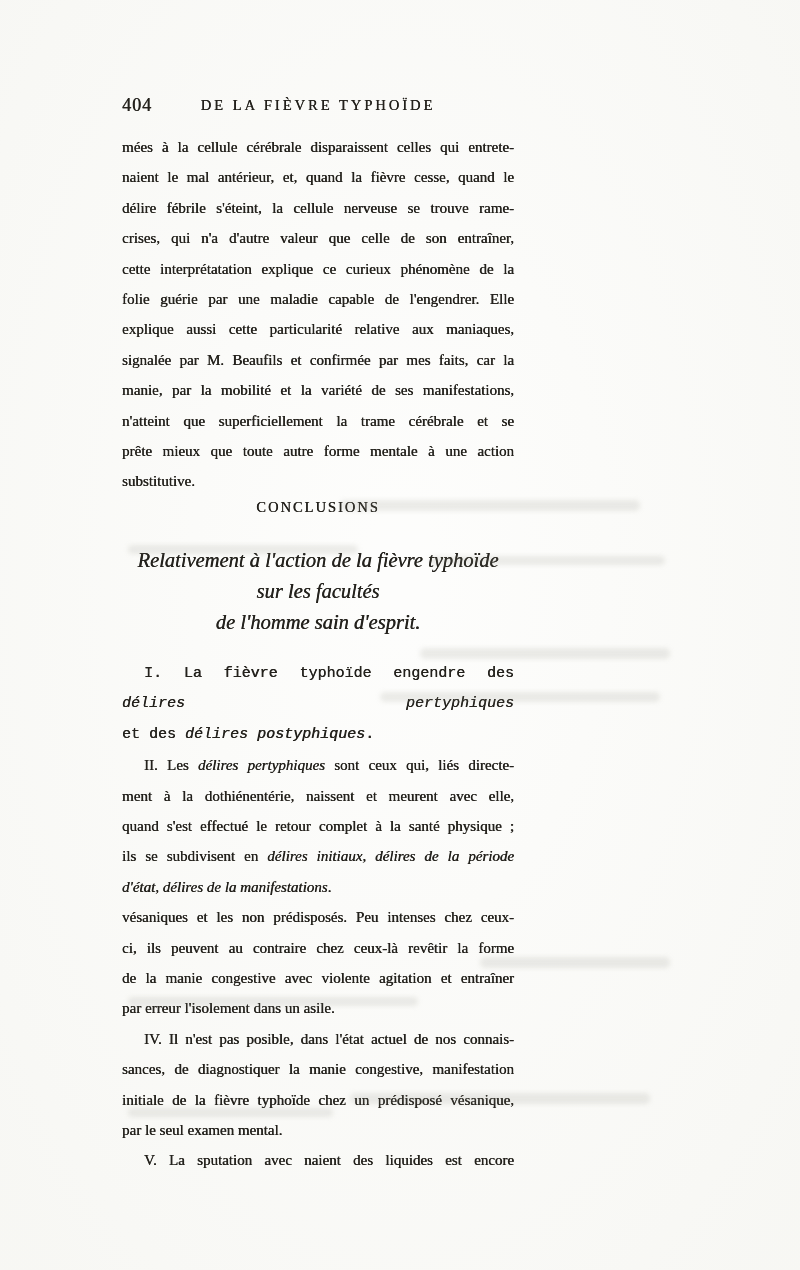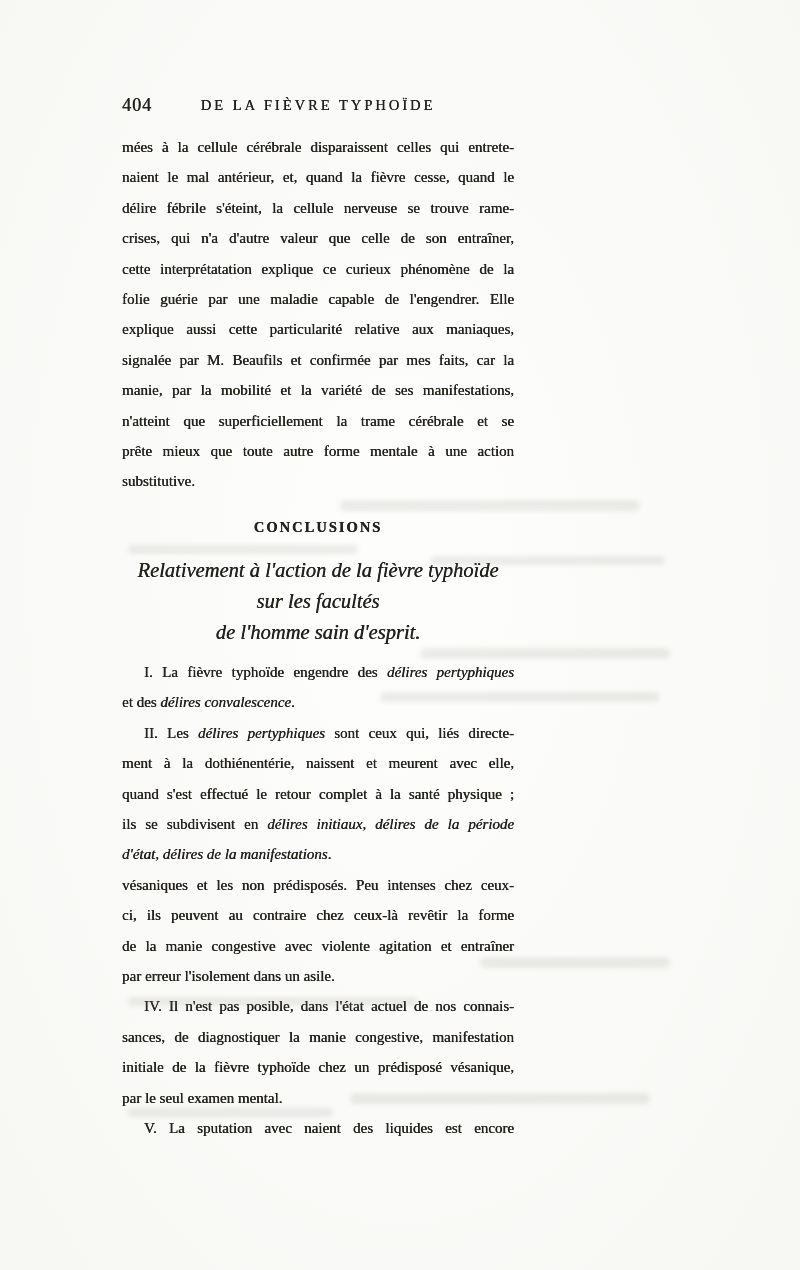--- a/index.html
+++ b/index.html
@@ -60,32 +60,32 @@
     white-space: normal;
     text-shadow: 0.35px 0 currentColor;
   }
   .line.last {
     text-align-last: left;
   }
   .line.indent {
     text-indent: 22px;
   }
   .paragraph, .item { margin: 0; }
-  .item.first { margin-top: 9px; }
+  .item.first { margin-top: 21px; font-family: Liberation Mono, monospace; }
   .heading {
-    margin-top: 20px;
+    margin-top: 0;
     text-align: center;
     font-size: 14.5px;
-    font-weight: bold;
+    font-weight: normal;
     letter-spacing: 2px;
     line-height: 20px;
     text-shadow: 0.3px 0 currentColor;
   }
   .subtitle {
-    margin-top: 18px;
+    margin-top: 28px;
   }
   .subtitle .line {
     text-align: center;
     text-align-last: center;
     font-style: italic;
     font-size: 20.5px;
     line-height: 31px;
   }
   i { font-style: italic; }
   
@@ -131,21 +131,21 @@
         <div class="line"><span>prête mieux que toute autre forme mentale à une action</span></div>
         <div class="line last"><span>substitutive.</span></div>
       </div>
       <div class="heading">CONCLUSIONS</div>
       <div class="subtitle">
         <div class="line"><i>Relativement à l'action de la fièvre typhoïde sur les facultés</i></div>
         <div class="line"><i>de l'homme sain d'esprit.</i></div>
       </div>
       <div class="item first">
         <div class="line indent"><span>I. La fièvre typhoïde engendre des </span><i>délires pertyphiques</i></div>
-        <div class="line last"><span>et des </span><i>délires convalescence</i><span>.</span></div>
+        <div class="line last"><span>et des </span><i>délires postyphiques</i><span>.</span></div>
       </div>
       <div class="item">
         <div class="line indent"><span>II. Les </span><i>délires pertyphiques</i><span> sont ceux qui, liés directe-</span></div>
         <div class="line"><span>ment à la dothiénentérie, naissent et meurent avec elle,</span></div>
         <div class="line"><span>quand s'est effectué le retour complet à la santé physique ;</span></div>
         <div class="line"><span>ils se subdivisent en </span><i>délires initiaux, délires de la période</i></div>
         <div class="line last"><i>d'état, délires de la manifestations</i><span>.</span></div>
       </div>
       <div class="item">
         <div class="line"><span>vésaniques et les non prédisposés. Peu intenses chez ceux-</span></div>

